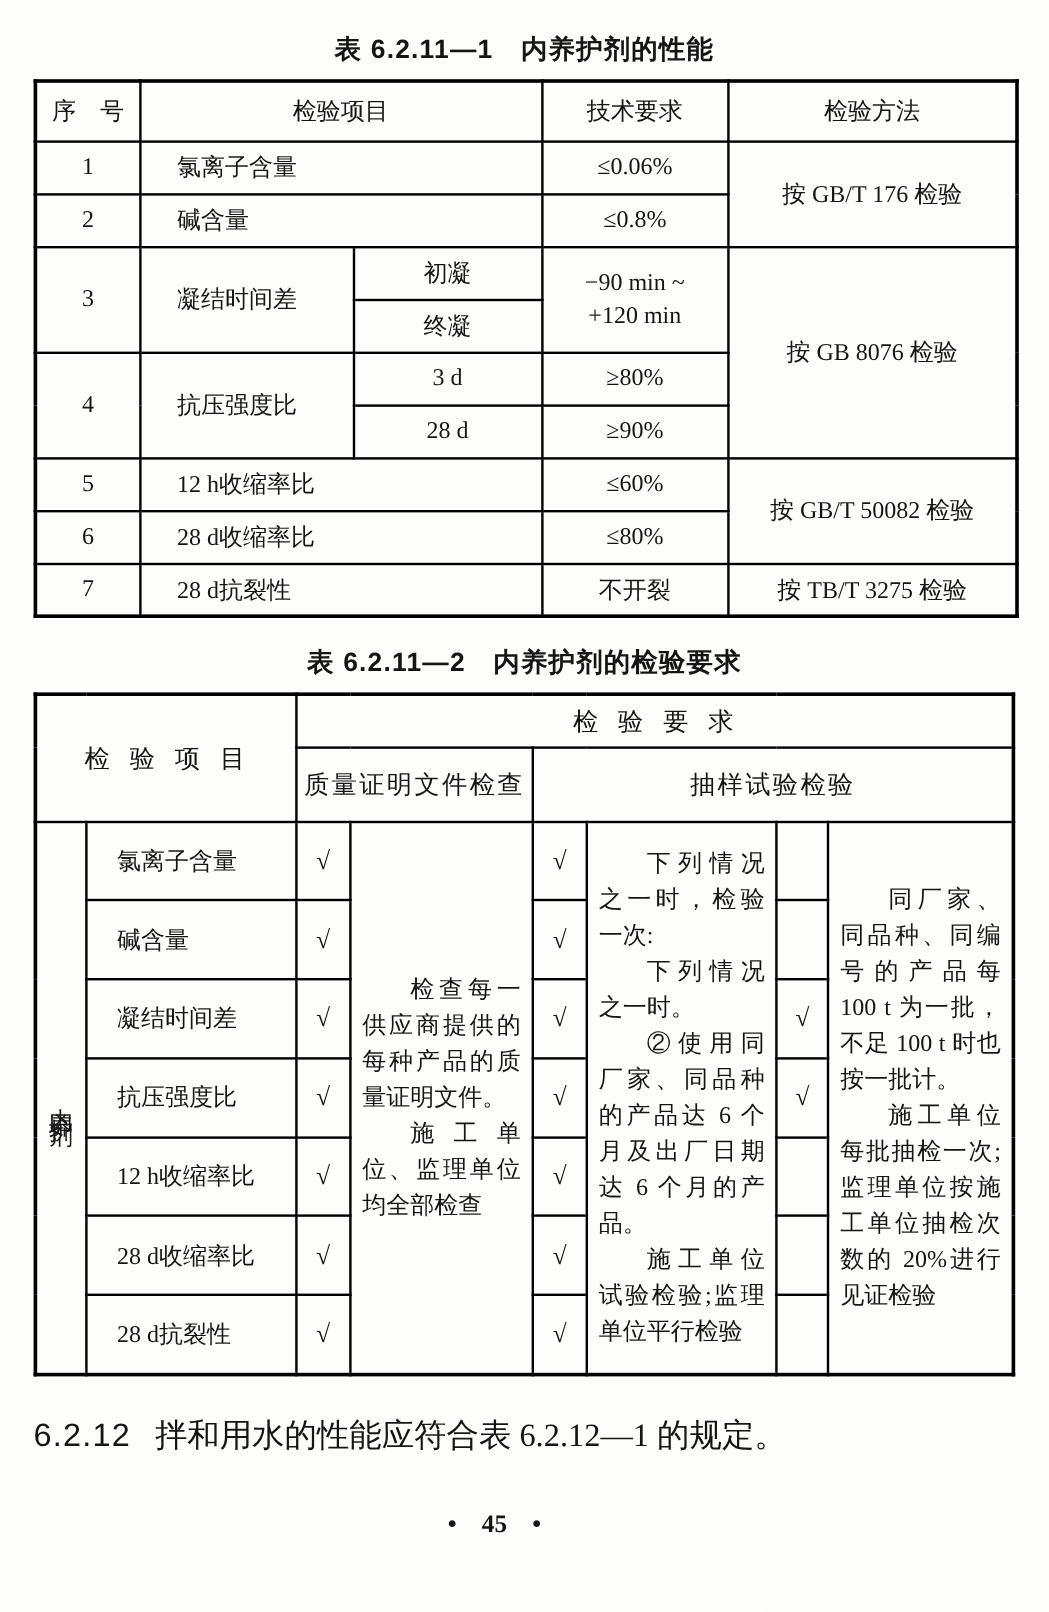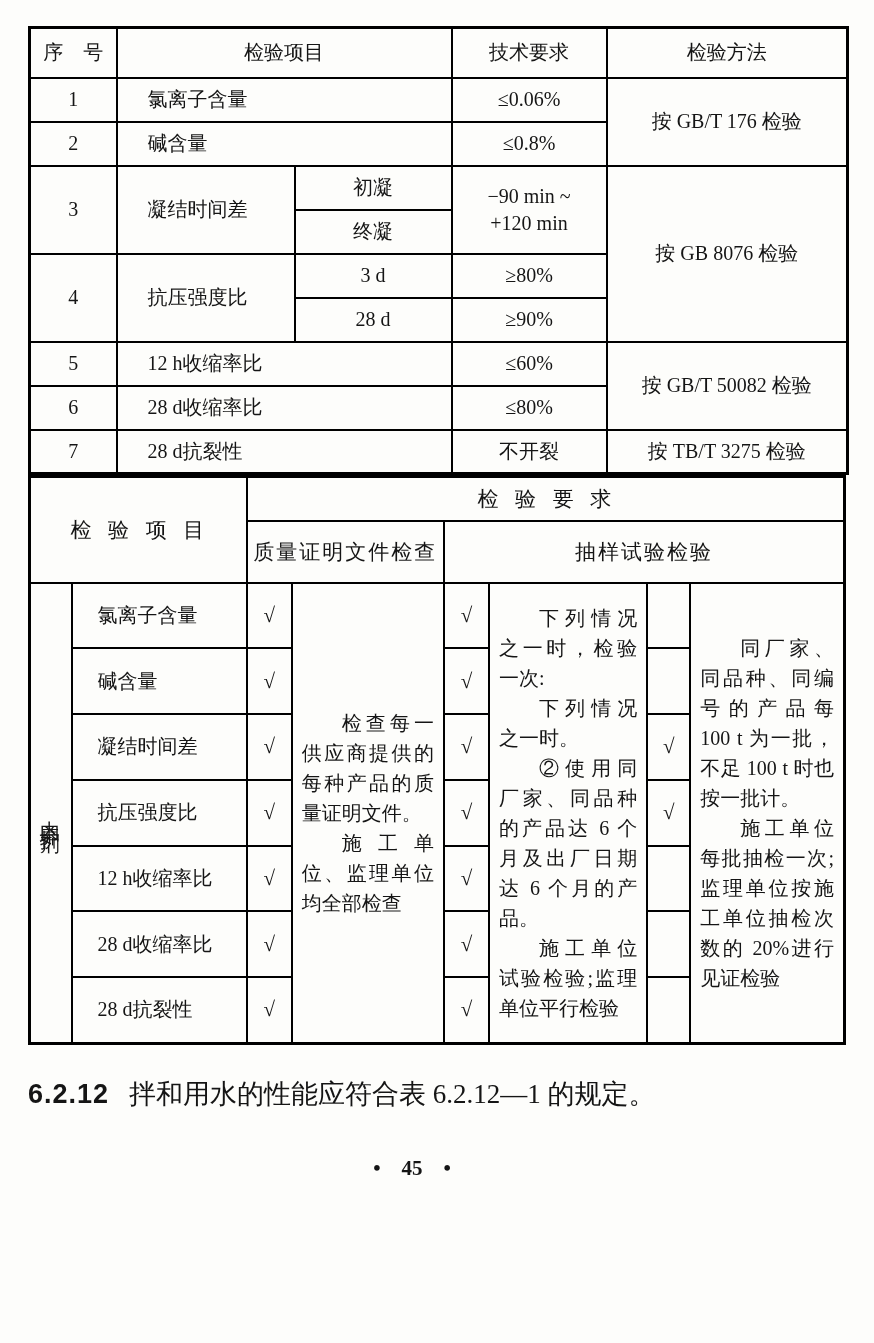--- a/index.html
+++ b/index.html
@@ -53,31 +53,32 @@
   .t2 td.note p { margin: 0; text-indent: 2em; }
   .vert {
     writing-mode: vertical-rl; text-orientation: upright;
     margin: 0 auto; letter-spacing: 4px; font-size: 20px;
   }
 
   
   .clause { font-size: 27px; margin: 31px 0 0 0; }
   .clause .num {
     font-family: "Liberation Sans", "DejaVu Sans", sans-serif;
-    font-weight: bold; letter-spacing: 1px; text-align: center;
+    font-weight: normal; letter-spacing: 1px; text-align: center;
   }
   .clause .txt { margin-left: 20px; }
 
   .footer { text-align: center; font-size: 21px; padding-right: 50px; margin-top: 42px; font-weight: bold; }
 </style>
 </head>
 <body>
 
 <div class="page">
 
+  <div class="tbl-title">表 6.2.11—1　内养护剂的性能</div>
 
   <table class="t1">
     <colgroup>
       <col style="width:87px">
         <col style="width:178px">
         <col style="width:157px">
         <col style="width:155px">
         <col style="width:241px">
     </colgroup>
     <tbody>
@@ -135,20 +136,21 @@
       <tr>
         <td>7</td>
         <td colspan="2" class="item">28 d抗裂性</td>
         <td>不开裂</td>
         <td>按 TB/T 3275 检验</td>
       </tr>
     </tbody>
   </table>
 
 
+  <div class="tbl-title second">表 6.2.11—2　内养护剂的检验要求</div>
 
   <table class="t2">
     <colgroup>
       <col style="width:42px">
         <col style="width:175px">
         <col style="width:45px">
         <col style="width:152px">
         <col style="width:45px">
         <col style="width:158px">
         <col style="width:43px">

